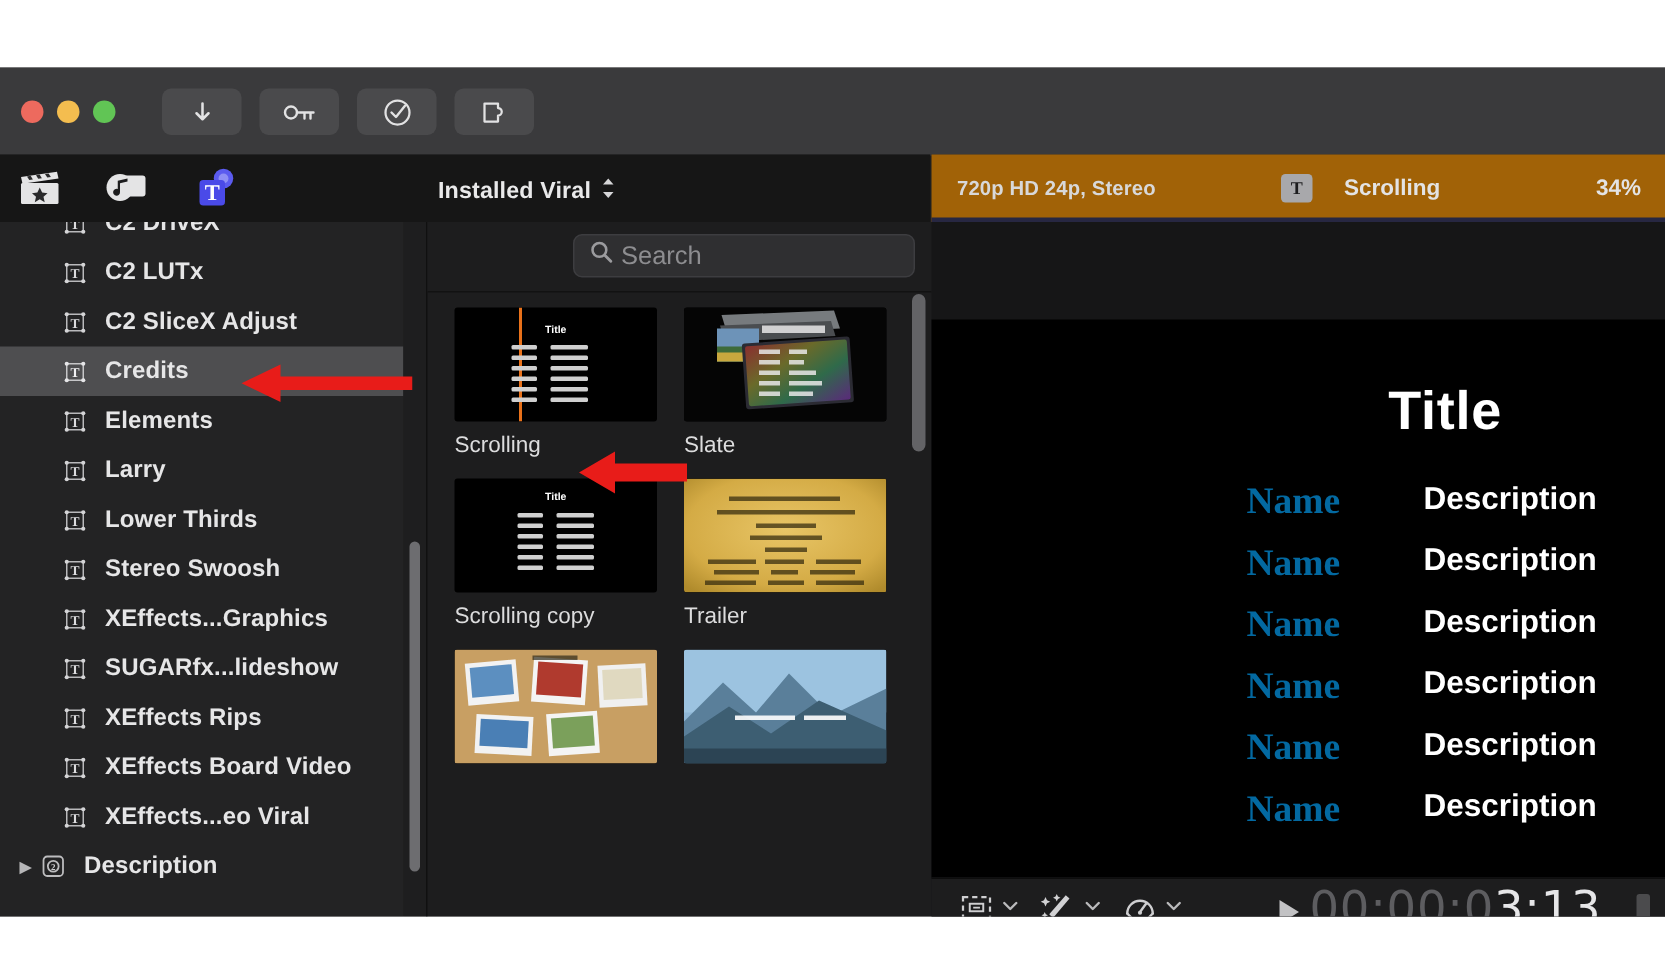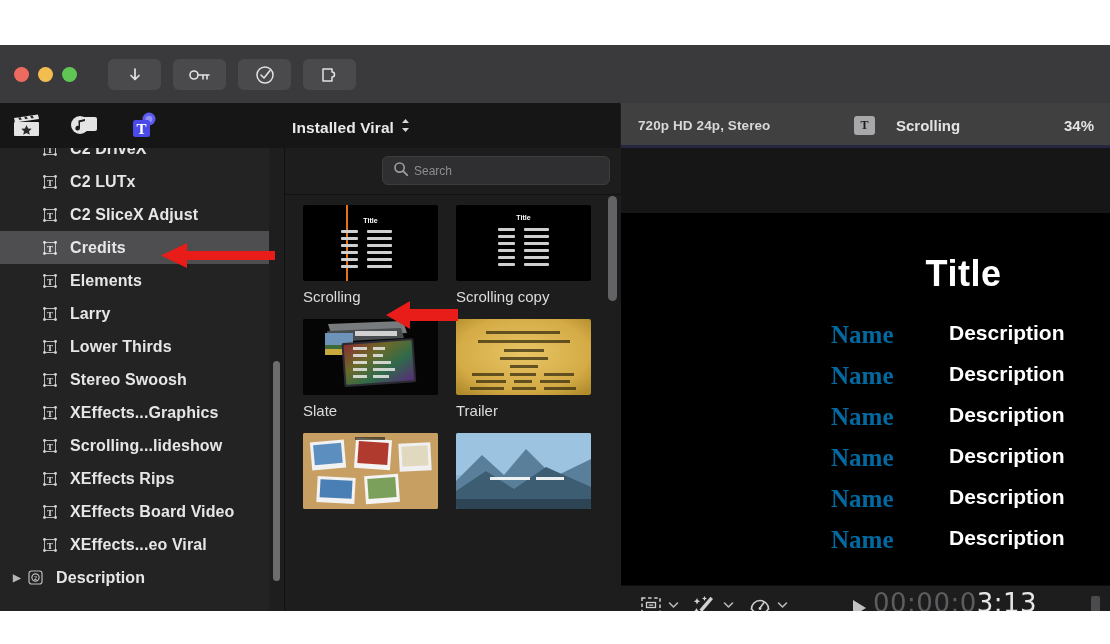--- a/index.html
+++ b/index.html
@@ -88,21 +88,21 @@
     gap: 6px;
     letter-spacing: .1px;
   }
   .chev-updown { display: inline-block; }
 
   
   .viewer-header {
     position: absolute;
     left: 621px; top: 58px;
     width: 489px; height: 45px;
-    background: #404040;
+    background: #a16207;
   }
   .vh-res {
     position: absolute; left: 17px; top: 15px;
     color: #d8d8d9; font-size: 13.5px; font-weight: bold;
     letter-spacing: .1px;
   }
   .vh-ticon {
     position: absolute; left: 233px; top: 13px;
     width: 21px; height: 19px;
     background: #a8a8ab;
@@ -195,21 +195,21 @@
     background: #2f2f31;
     border: 1px solid #3d3d40;
     border-radius: 6px;
     display: flex;
     align-items: center;
     padding-left: 10px;
     box-sizing: border-box;
   }
   .search-box .sph {
     color: #8d8d90;
-    font-size: 12px;
+    font-size: 17px;
     margin-left: 5px;
   }
 
   .browser-body {
     position: absolute;
     left: 0; top: 47px;
     width: 336px; height: 416px;
     overflow: hidden;
   }
   .grid {
@@ -335,21 +335,21 @@
     left: 232px; top: 14px;
     width: 0; height: 0;
     border-left: 13px solid #c2c2c4;
     border-top: 8px solid transparent;
     border-bottom: 8px solid transparent;
   }
   .timecode {
     position: absolute;
     left: 252px; top: 2px;
     font-family: "DejaVu Sans", sans-serif;
-    font-size: 26px;
+    font-size: 31px;
     letter-spacing: .5px;
     white-space: nowrap;
   }
   .tc-dim { color: #5d5d60; }
   .tc-lit { color: #e6e6e8; }
   .vb-right-bar {
     position: absolute;
     right: 10px; top: 10px;
     width: 9px; height: 27px;
     background: #4b4b4d;
@@ -589,21 +589,21 @@
         <span class="sico">
           <svg width="16" height="16" viewBox="0 0 16 16">
               <rect x="2.5" y="2.5" width="11" height="11" stroke="#b9b9bb" stroke-width="1" fill="none"></rect>
               <text x="8" y="11.5" font-family="Liberation Serif, serif" font-size="9" fill="#dcdcde" text-anchor="middle">T</text>
               <circle cx="2.5" cy="2.5" r="1.4" fill="#d4d4d6"></circle>
               <circle cx="13.5" cy="2.5" r="1.4" fill="#d4d4d6"></circle>
               <circle cx="2.5" cy="13.5" r="1.4" fill="#d4d4d6"></circle>
               <circle cx="13.5" cy="13.5" r="1.4" fill="#d4d4d6"></circle>
             </svg>
         </span>
-        <span>Scrolling...lideshow</span>
+        <span>SUGARfx...lideshow</span>
       </div>
 
       <div class="side-item">
         <span class="sico">
           <svg width="16" height="16" viewBox="0 0 16 16">
               <rect x="2.5" y="2.5" width="11" height="11" stroke="#b9b9bb" stroke-width="1" fill="none"></rect>
               <text x="8" y="11.5" font-family="Liberation Serif, serif" font-size="9" fill="#dcdcde" text-anchor="middle">T</text>
               <circle cx="2.5" cy="2.5" r="1.4" fill="#d4d4d6"></circle>
               <circle cx="13.5" cy="2.5" r="1.4" fill="#d4d4d6"></circle>
               <circle cx="2.5" cy="13.5" r="1.4" fill="#d4d4d6"></circle>
@@ -704,55 +704,20 @@
                     <div class="tt-blk" style="width:25px;"></div>
                   </div>
                 <div class="tt-row">
                     <div class="tt-blk" style="width:17px;"></div>
                     <div class="tt-blk" style="width:25px;"></div>
                   </div>
               </div>
             </div>
           </div>
           <div class="cap">Scrolling</div>
-        </div>
-
-        <div class="cell">
-          <div class="thumb">
-            <div style="position:absolute; left:50%; top:9px; transform:translateX(-50%); width:62px;">
-              <div class="tt-title" style="font-size:7px;">Title</div>
-              <div class="tt-rows" style="margin-top:7px; gap:4px; align-items:center;">
-                <div class="tt-row" style="justify-content:center;">
-                    <div class="tt-blk" style="width:17px;"></div>
-                    <div class="tt-blk" style="width:25px;"></div>
-                  </div>
-                <div class="tt-row" style="justify-content:center;">
-                    <div class="tt-blk" style="width:17px;"></div>
-                    <div class="tt-blk" style="width:25px;"></div>
-                  </div>
-                <div class="tt-row" style="justify-content:center;">
-                    <div class="tt-blk" style="width:17px;"></div>
-                    <div class="tt-blk" style="width:25px;"></div>
-                  </div>
-                <div class="tt-row" style="justify-content:center;">
-                    <div class="tt-blk" style="width:17px;"></div>
-                    <div class="tt-blk" style="width:25px;"></div>
-                  </div>
-                <div class="tt-row" style="justify-content:center;">
-                    <div class="tt-blk" style="width:17px;"></div>
-                    <div class="tt-blk" style="width:25px;"></div>
-                  </div>
-                <div class="tt-row" style="justify-content:center;">
-                    <div class="tt-blk" style="width:17px;"></div>
-                    <div class="tt-blk" style="width:25px;"></div>
-                  </div>
-              </div>
-            </div>
-          </div>
-          <div class="cap">Scrolling copy</div>
         </div>
 
         <div class="cell">
           <div class="thumb">
             <svg width="135" height="76" viewBox="0 0 135 76">
               <rect width="135" height="76" fill="#050505"></rect>
               <path d="M25 5 L100 2 L104 14 L29 18 Z" fill="#777b7e"></path>
               <path d="M24 12 L98 9 L101 19 L27 23 Z" fill="#4a4d50"></path>
               <rect x="22" y="14" width="28" height="22" fill="#6d93b8"></rect>
               <rect x="22" y="26" width="28" height="10" fill="#3e6b3a"></rect>
@@ -782,20 +747,55 @@
                 <rect x="50" y="56" width="14" height="3"></rect>
                   <rect x="70" y="56" width="16" height="3"></rect>
               </g>
             </svg>
           </div>
           <div class="cap">Slate</div>
         </div>
 
         <div class="cell">
           <div class="thumb">
+            <div style="position:absolute; left:50%; top:9px; transform:translateX(-50%); width:62px;">
+              <div class="tt-title" style="font-size:7px;">Title</div>
+              <div class="tt-rows" style="margin-top:7px; gap:4px; align-items:center;">
+                <div class="tt-row" style="justify-content:center;">
+                    <div class="tt-blk" style="width:17px;"></div>
+                    <div class="tt-blk" style="width:25px;"></div>
+                  </div>
+                <div class="tt-row" style="justify-content:center;">
+                    <div class="tt-blk" style="width:17px;"></div>
+                    <div class="tt-blk" style="width:25px;"></div>
+                  </div>
+                <div class="tt-row" style="justify-content:center;">
+                    <div class="tt-blk" style="width:17px;"></div>
+                    <div class="tt-blk" style="width:25px;"></div>
+                  </div>
+                <div class="tt-row" style="justify-content:center;">
+                    <div class="tt-blk" style="width:17px;"></div>
+                    <div class="tt-blk" style="width:25px;"></div>
+                  </div>
+                <div class="tt-row" style="justify-content:center;">
+                    <div class="tt-blk" style="width:17px;"></div>
+                    <div class="tt-blk" style="width:25px;"></div>
+                  </div>
+                <div class="tt-row" style="justify-content:center;">
+                    <div class="tt-blk" style="width:17px;"></div>
+                    <div class="tt-blk" style="width:25px;"></div>
+                  </div>
+              </div>
+            </div>
+          </div>
+          <div class="cap">Scrolling copy</div>
+        </div>
+
+        <div class="cell">
+          <div class="thumb">
             <svg width="135" height="76" viewBox="0 0 135 76">
               <defs>
                 <radialGradient id="tg" cx="50%" cy="45%" r="70%">
                   <stop offset="0%" stop-color="#e8c566"></stop>
                   <stop offset="70%" stop-color="#d4ab45"></stop>
                   <stop offset="100%" stop-color="#b08b2c"></stop>
                 </radialGradient>
               </defs>
               <rect width="135" height="76" fill="url(#tg)"></rect>
               <g fill="#3a2f10" opacity="0.75">

